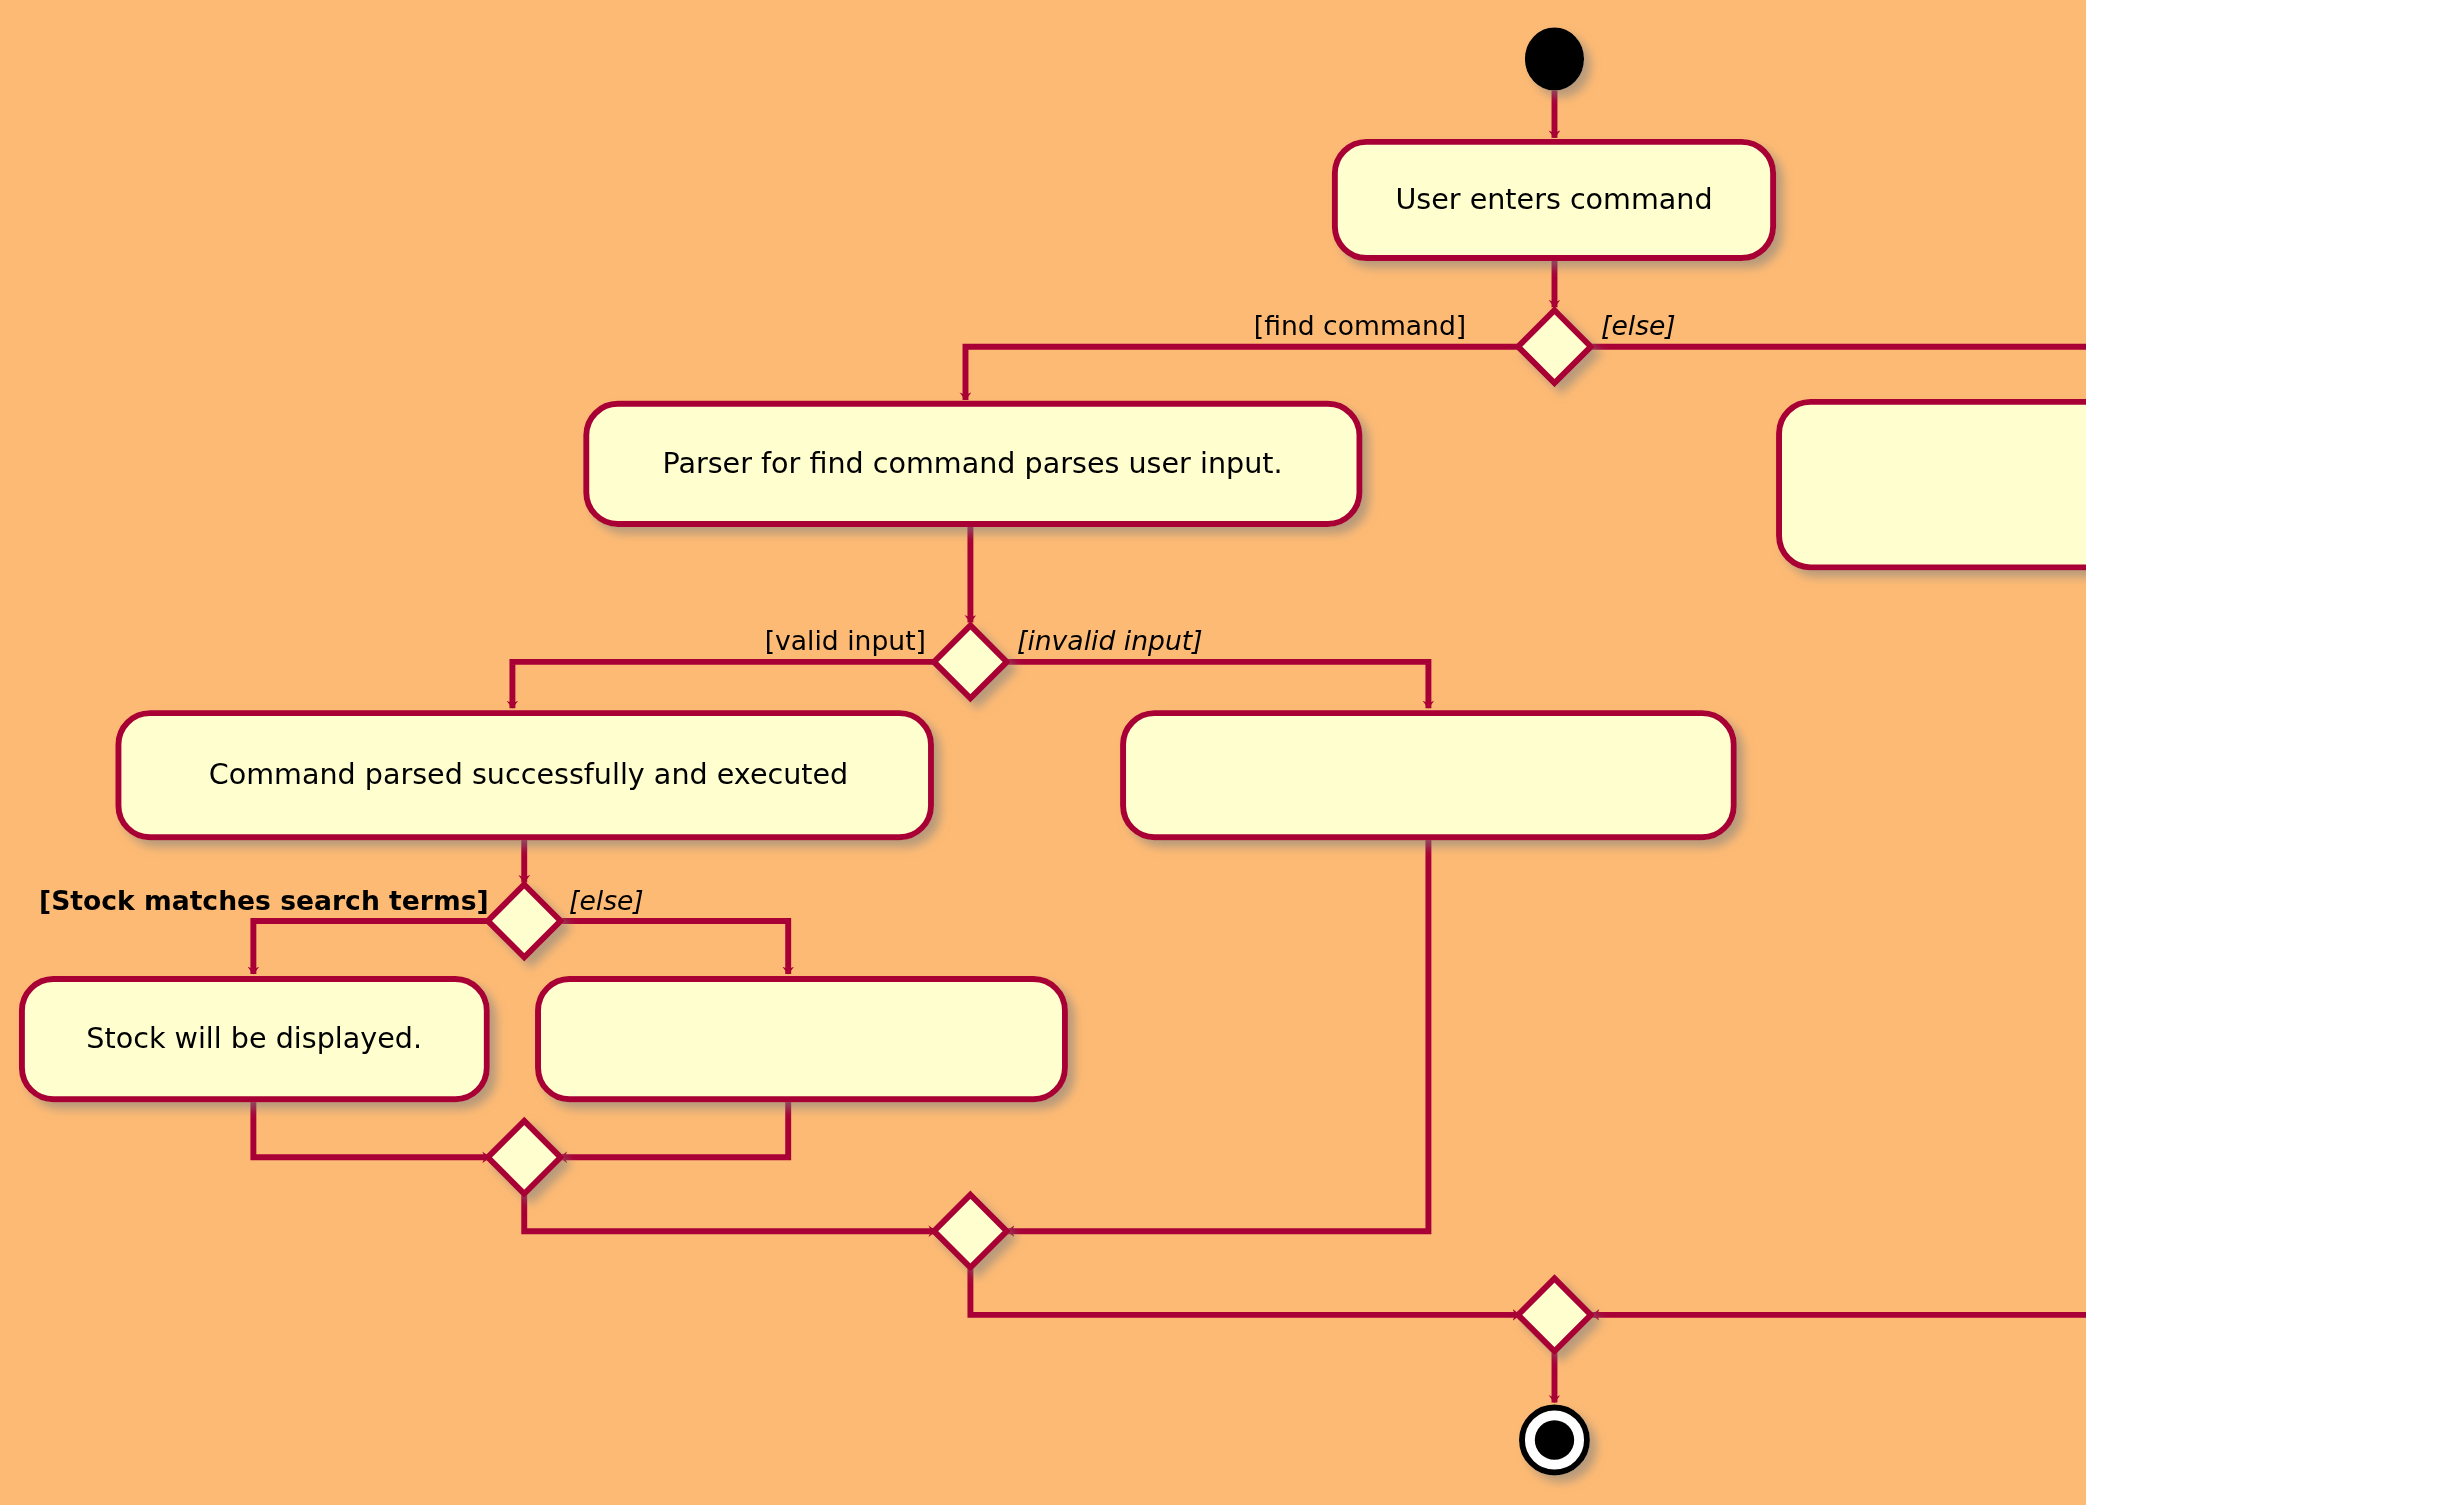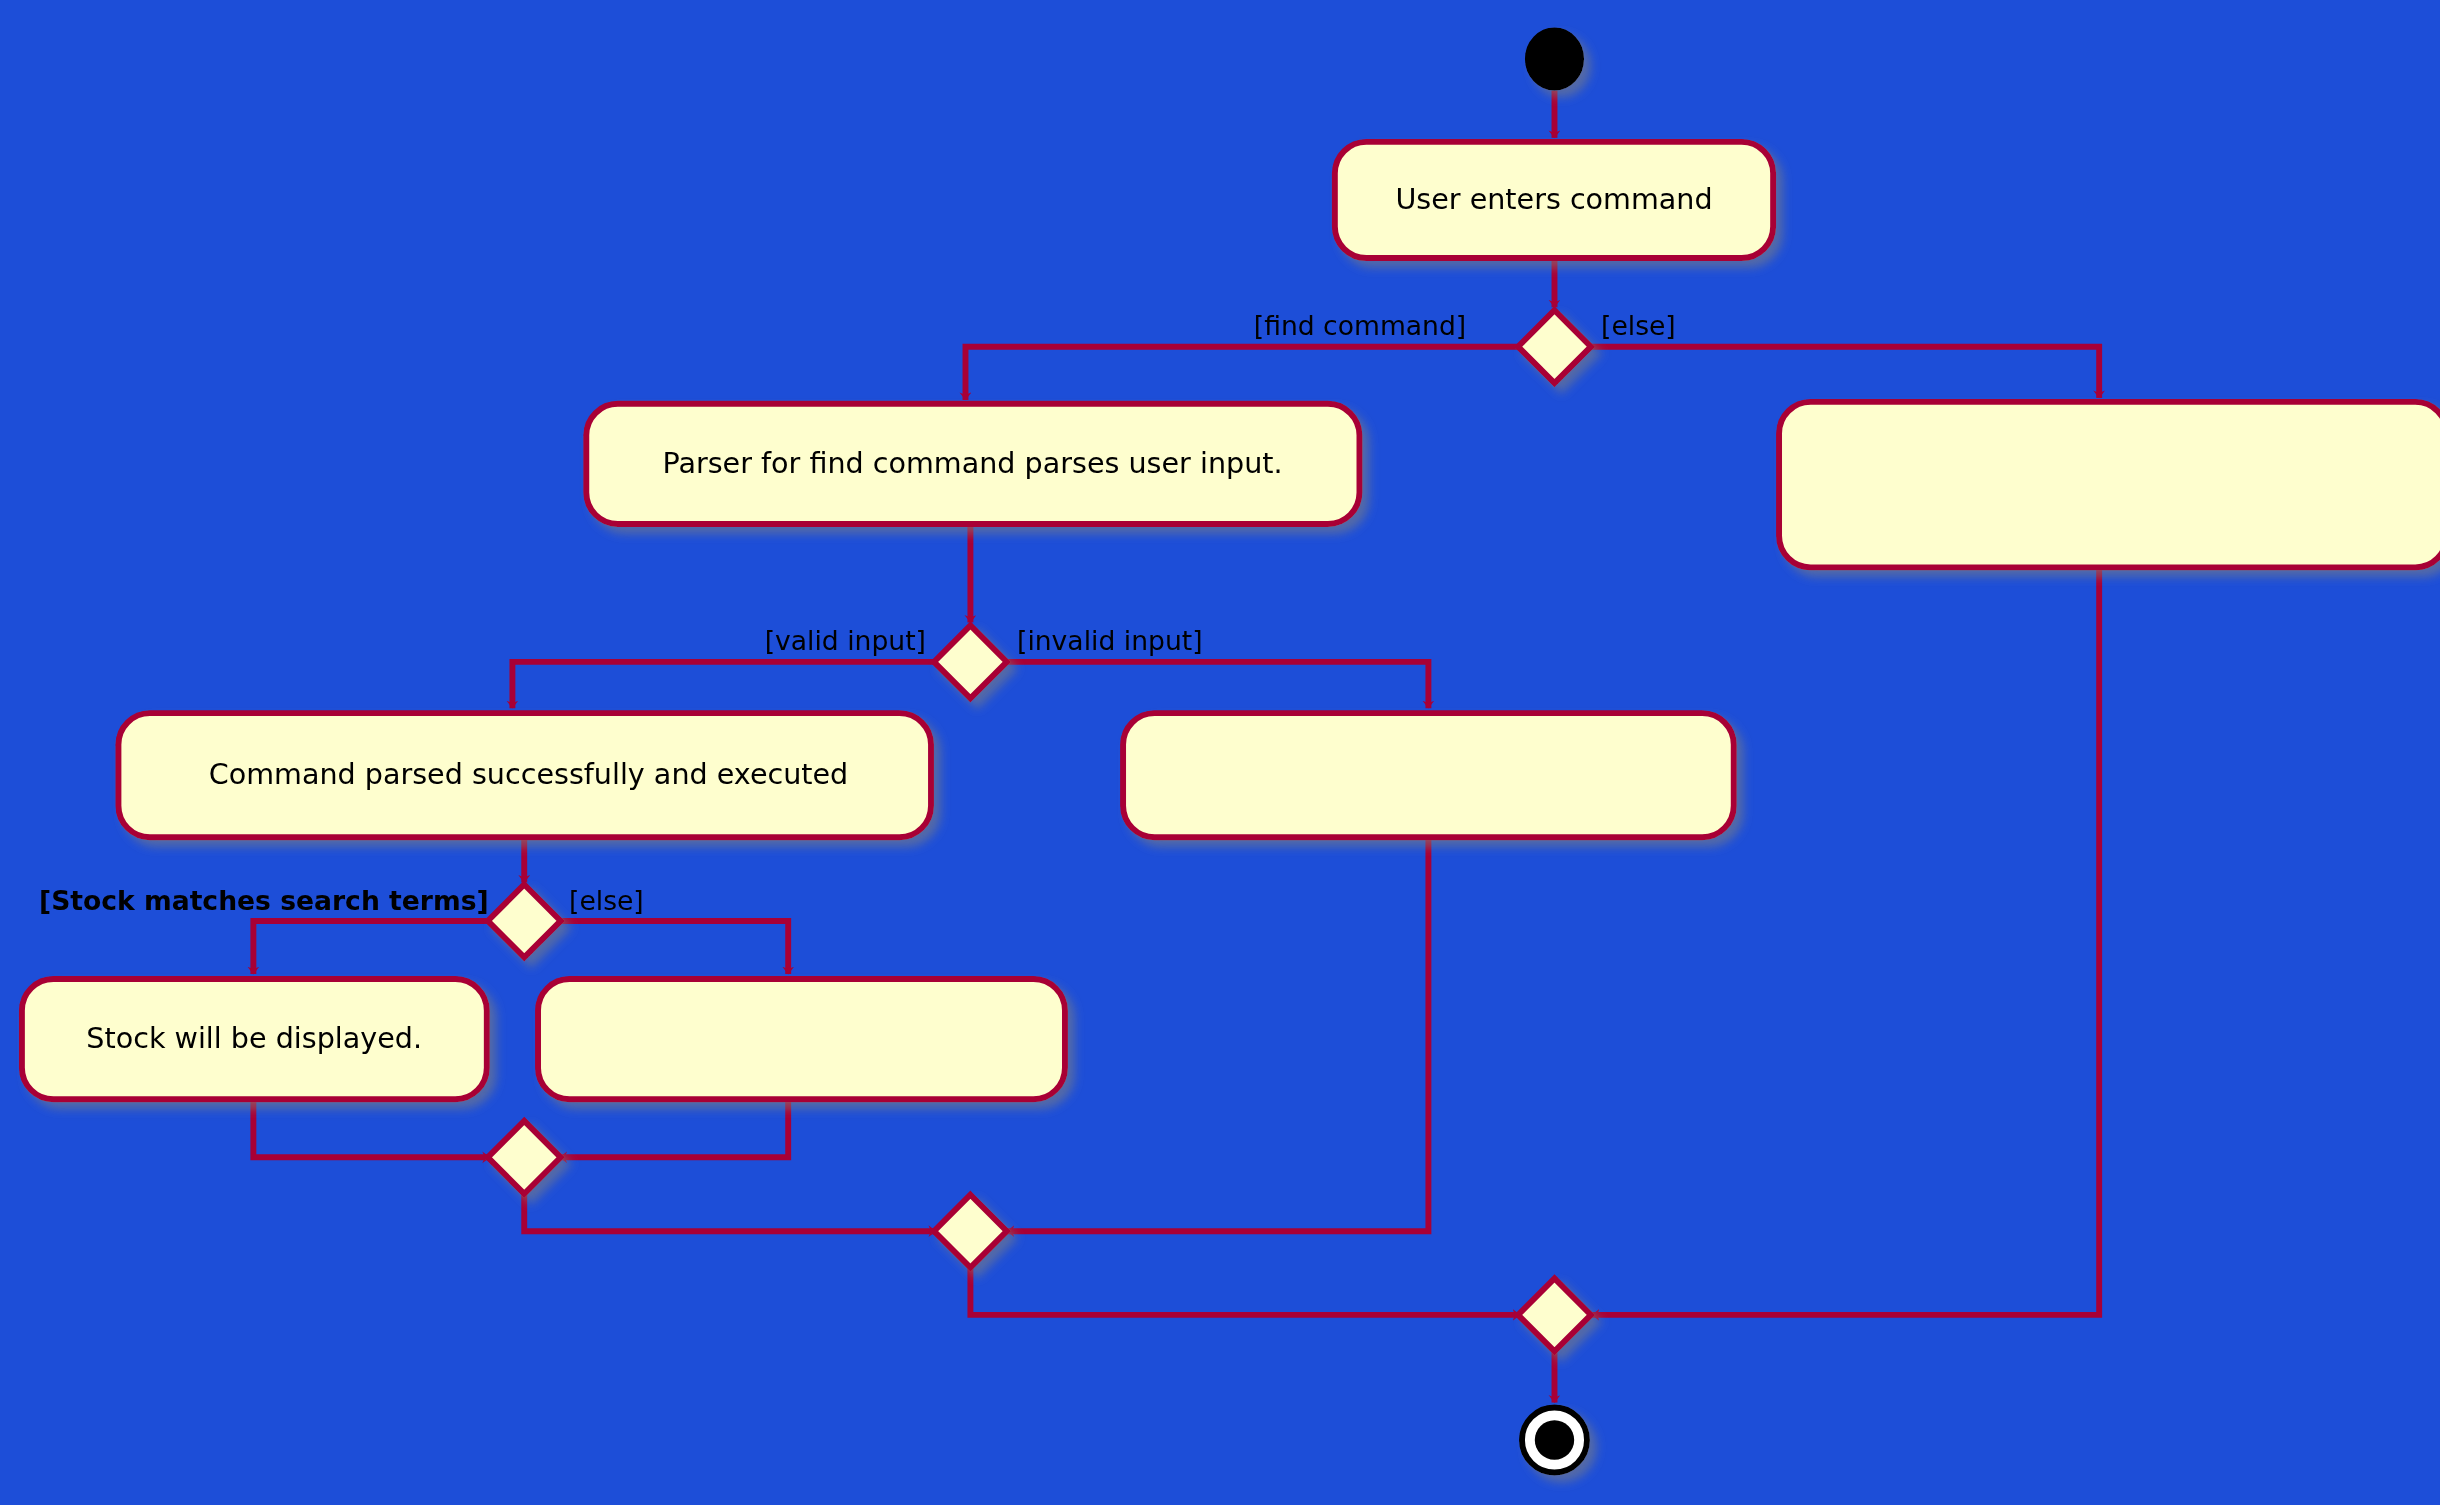--- a/index.html
+++ b/index.html
@@ -1,18 +1,18 @@
 <!DOCTYPE html>
 <html><head>
 <meta charset="utf-8">
 <title>Activity Diagram</title>
 <style>
   html,body{margin:0;padding:0;background:#FFFFFF;}
   body{font-family:"DejaVu Sans","Liberation Sans",sans-serif;}
-  #canvas{position:relative;width:2440px;height:1505px;background:#1d4ed8;overflow:hidden;}
+  #canvas{position:relative;width:2086px;height:1505px;background:#fdba74;overflow:hidden;}
   #canvas svg{position:absolute;left:0;top:0;width:2453px;height:1505px;}
 
   .node-label{
     position:absolute;
     display:flex;
     align-items:center;
     justify-content:center;
     text-align:center;
     color:#000000;
     font-size:28.6px;
@@ -22,21 +22,21 @@
     pointer-events:none;
   }
   .guard-label{
     position:absolute;
     color:#000000;
     font-size:26.6px;
     line-height:1;
     white-space:nowrap;
     background:transparent;
   }
-  .guard-label.right{text-align:left;}
+  .guard-label.right{text-align:left;font-style:italic;}
   .guard-label.leftaligned{text-align:right;}
 </style>
 </head>
 <body>
 
 <div id="canvas">
 
   <svg viewBox="0 0 2490 1528" xmlns="http://www.w3.org/2000/svg" aria-hidden="true">
     <defs>
       <filter id="sh" x="-30%" y="-30%" width="180%" height="180%">

